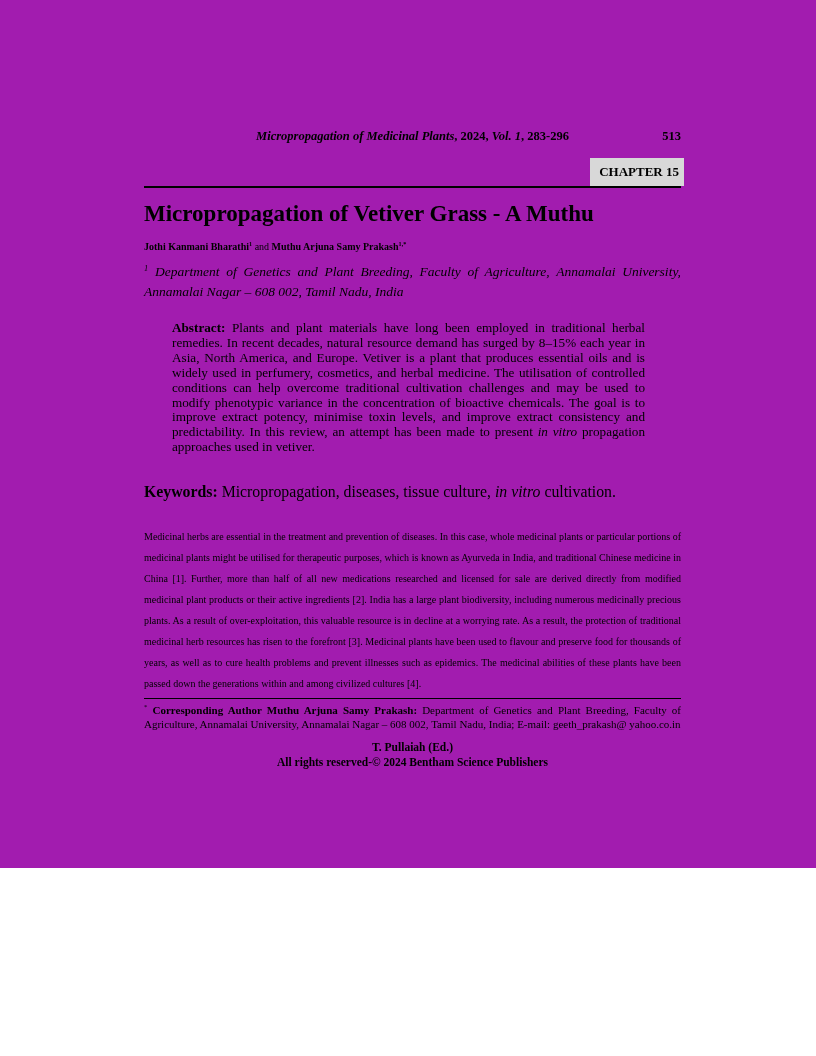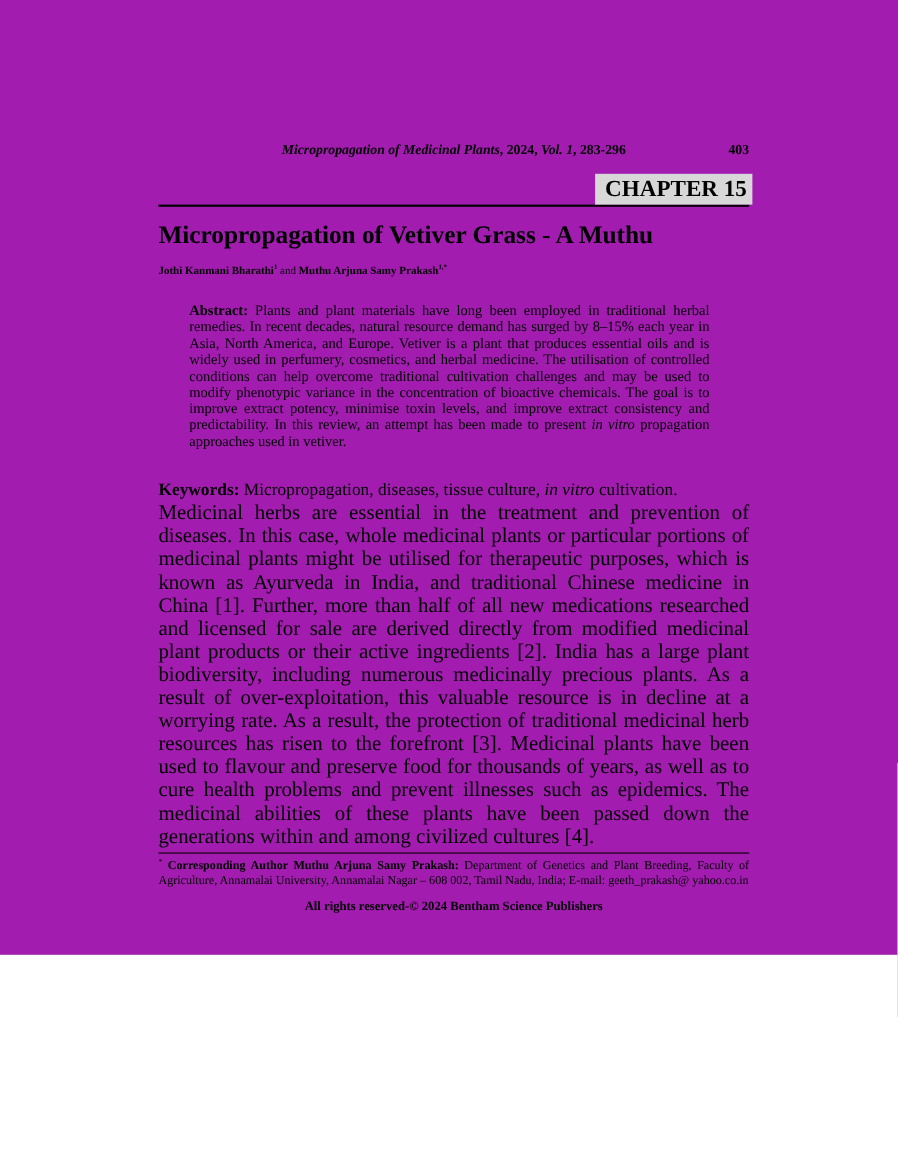--- a/index.html
+++ b/index.html
@@ -48,21 +48,21 @@
 
   .chapter-rule {
     margin-top: 13px;
     border-bottom: 2px solid #000;
     text-align: right;
   }
   .chapter-badge {
     display: inline-block;
     background: #d8d8d8;
     font-weight: bold;
-    font-size: 21px;
+    font-size: 13px;
     line-height: 23px;
     padding: 2px 5px 3px 9px;
     margin-right: -3px;
   }
 
   .title {
     margin-top: 12px;
     font-size: 23px;
     font-weight: bold;
     line-height: 27px;
@@ -92,22 +92,22 @@
     font-size: 15.8px;
     line-height: 20px;
   }
   .section-heading {
     margin-top: 13px;
     font-size: 15.8px;
     font-weight: bold;
     line-height: 19px;
   }
   .body-paragraph {
-    margin-top: 0;
-    font-size: 19px;
+    margin-top: 24px;
+    font-size: 10px;
     line-height: 21px;
     text-align: justify;
   }
   .footnote {
     margin-top: 4px;
     border-top: 1.5px solid #000;
     padding-top: 5px;
     font-size: 11px;
     line-height: 13.5px;
     text-align: justify;
@@ -121,39 +121,41 @@
   }
 </style>
 </head>
 <body>
 
 <div class="page">
   <div class="content">
 
     <div class="running-header">
       <div class="rh-citation"><span class="bi">Micropropagation of Medicinal Plants</span><span class="b">, 2024, </span><span class="bi">Vol. 1</span><span class="b">, 283-296</span></div>
-      <div class="rh-page">403</div>
+      <div class="rh-page">513</div>
     </div>
 
     <div class="chapter-rule">
       <span class="chapter-badge">CHAPTER 15</span>
     </div>
 
     <h1 class="title">Micropropagation of Vetiver Grass - A Muthu</h1>
 
     <div class="authors"><span class="b">Jothi Kanmani Bharathi</span><sup class="b">1</sup><span> and </span><span class="b">Muthu Arjuna Samy Prakash</span><sup class="b">1,*</sup></div>
 
+    <div class="affiliation"><sup>1</sup><span> Department of Genetics and Plant Breeding, Faculty of Agriculture, Annamalai University, Annamalai Nagar – 608 002, Tamil Nadu, India</span></div>
 
     <div class="abstract"><span class="b">Abstract:</span><span> Plants and plant materials have long been employed in traditional herbal remedies. In recent decades, natural resource demand has surged by 8–15% each year in Asia, North America, and Europe. Vetiver is a plant that produces essential oils and is widely used in perfumery, cosmetics, and herbal medicine. The utilisation of controlled conditions can help overcome traditional cultivation challenges and may be used to modify phenotypic variance in the concentration of bioactive chemicals. The goal is to improve extract potency, minimise toxin levels, and improve extract consistency and predictability. In this review, an attempt has been made to present </span><span class="i">in vitro</span><span> propagation approaches used in vetiver.</span></div>
 
     <div class="keywords"><span class="b">Keywords:</span><span> Micropropagation, diseases, tissue culture, </span><span class="i">in vitro</span><span> cultivation.</span></div>
 
 
     <p class="body-paragraph">Medicinal herbs are essential in the treatment and prevention of diseases. In this case, whole medicinal plants or particular portions of medicinal plants might be utilised for therapeutic purposes, which is known as Ayurveda in India, and traditional Chinese medicine in China [1]. Further, more than half of all new medications researched and licensed for sale are derived directly from modified medicinal plant products or their active ingredients [2]. India has a large plant biodiversity, including numerous medicinally precious plants. As a result of over-exploitation, this valuable resource is in decline at a worrying rate. As a result, the protection of traditional medicinal herb resources has risen to the forefront [3]. Medicinal plants have been used to flavour and preserve food for thousands of years, as well as to cure health problems and prevent illnesses such as epidemics. The medicinal abilities of these plants have been passed down the generations within and among civilized cultures [4].</p>
 
     <div class="footnote"><sup>*</sup><span class="b"> Corresponding Author Muthu Arjuna Samy Prakash:</span><span> Department of Genetics and Plant Breeding, Faculty of Agriculture, Annamalai University, Annamalai Nagar – 608 002, Tamil Nadu, India; E-mail: geeth_prakash@ yahoo.co.in</span></div>
 
     <div class="footer">
+      <div>T. Pullaiah (Ed.)</div>
       <div>All rights reserved-© 2024 Bentham Science Publishers</div>
     </div>
 
   </div>
 </div>
 
 </body></html>

